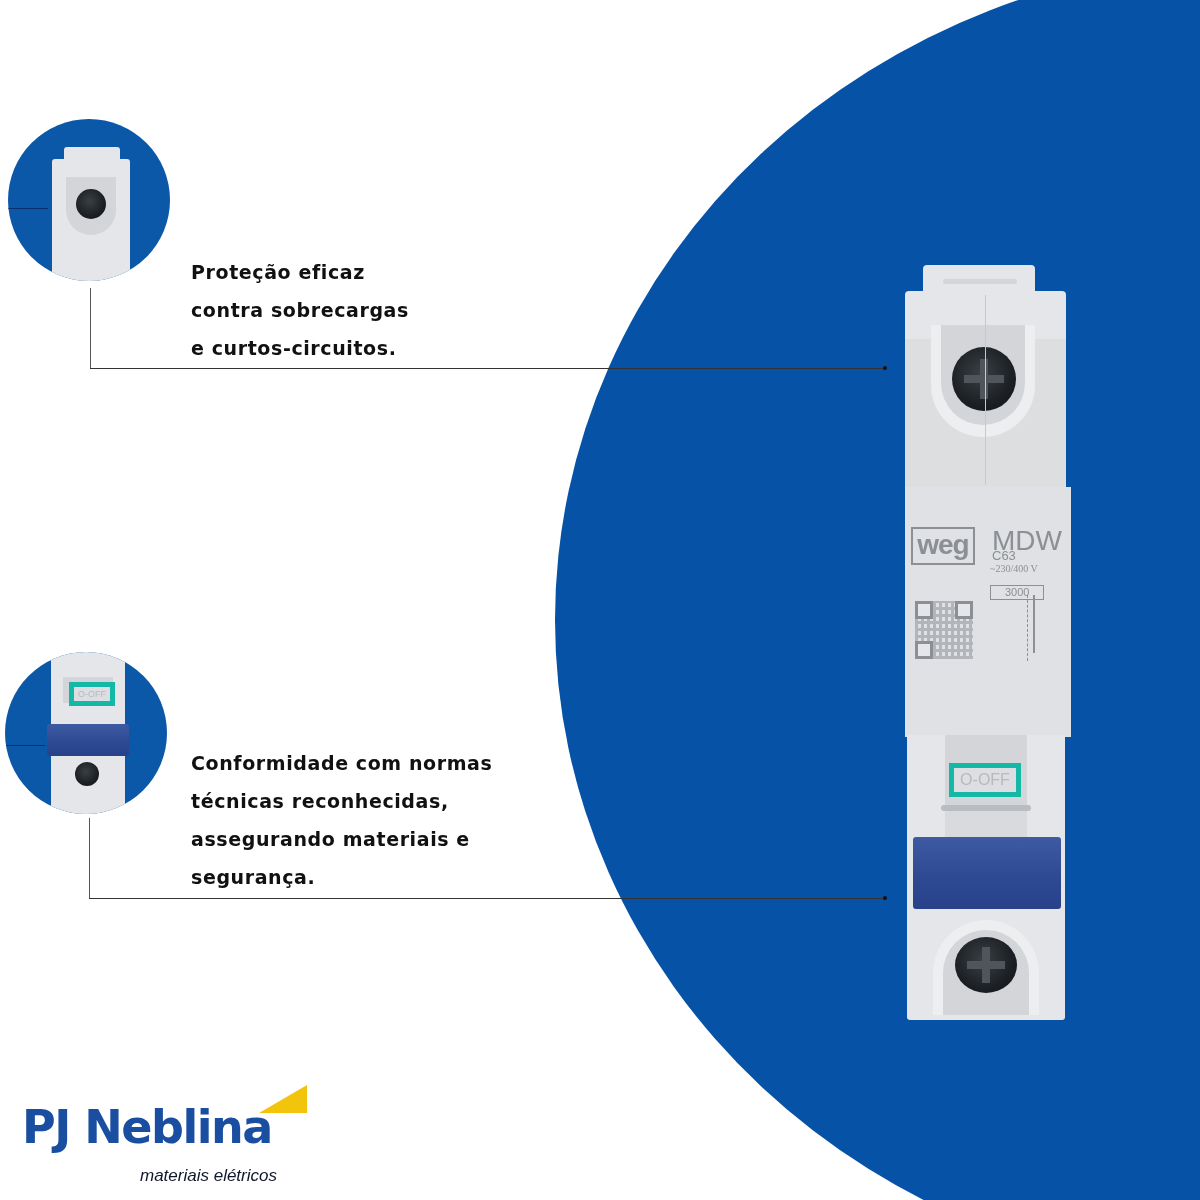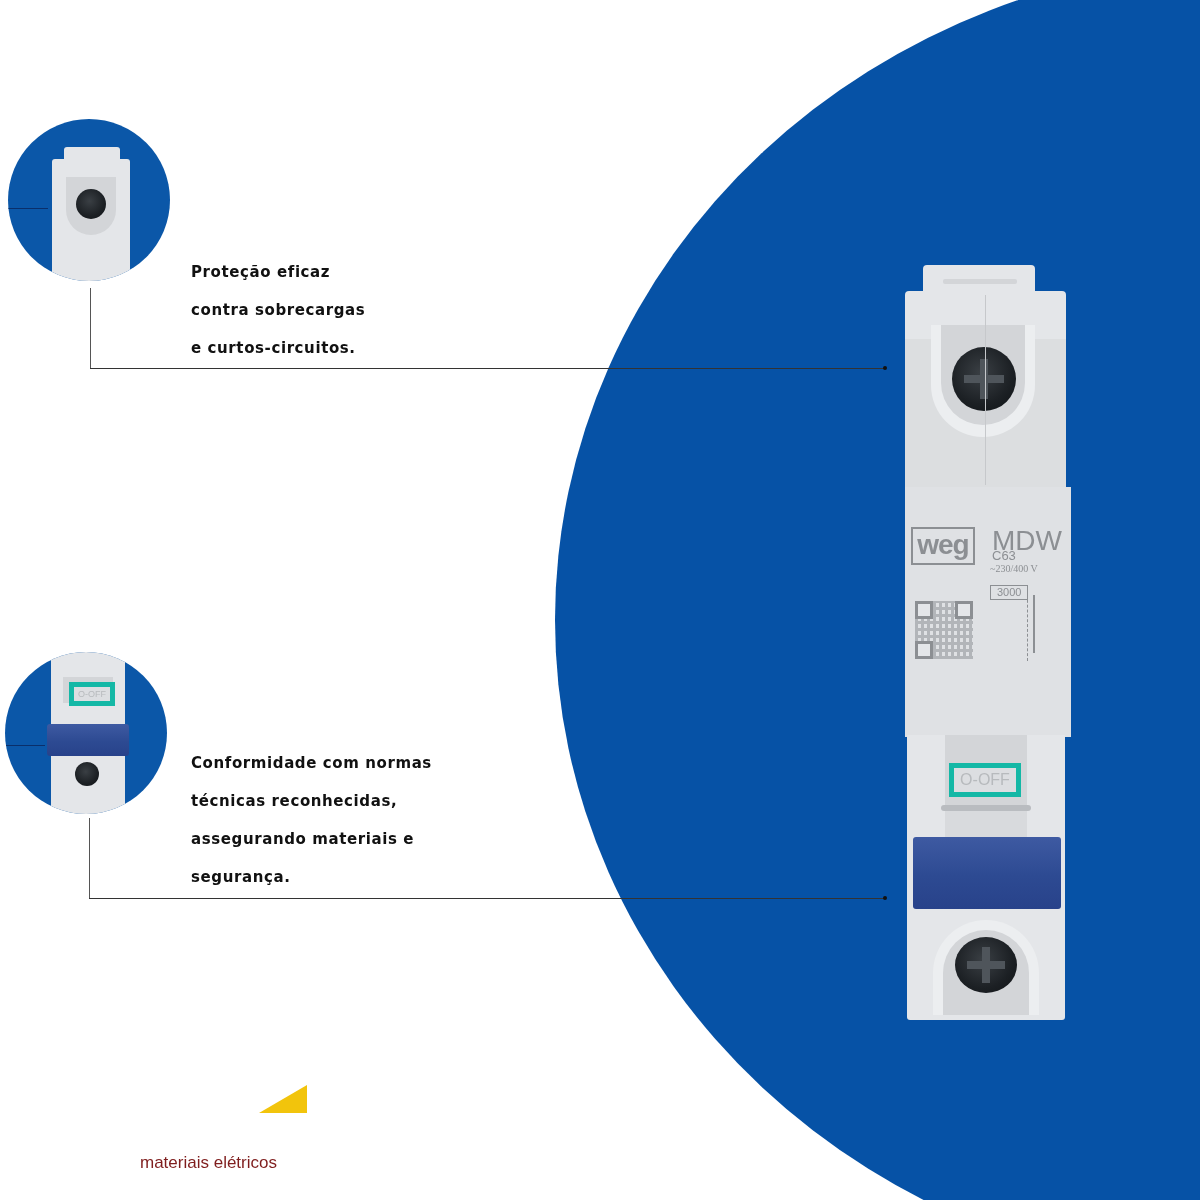--- a/index.html
+++ b/index.html
@@ -3,41 +3,41 @@
 <meta charset="utf-8">
 <style>
   html, body { margin:0; padding:0; }
   body { width:1200px; height:1200px; position:relative; overflow:hidden; background:#ffffff; font-family:"DejaVu Sans", sans-serif; }
   .blue-blob { position:absolute; left:555px; top:-40px; width:1410px; height:1320px; border-radius:50%; background:#0652a6; }
   .thumb { position:absolute; width:162px; height:162px; border-radius:50%; background:#0b57a8; overflow:hidden; }
   .thumb-line { position:absolute; height:1px; background:#0a2f6b; }
   .leader-v { position:absolute; width:1px; background:#555; }
   .leader-h { position:absolute; height:1px; background:#333; }
   .leader-dot { position:absolute; width:4px; height:4px; border-radius:50%; background:#111; }
-  .feature-text { position:absolute; font-weight:bold; font-size:15px; line-height:38px; color:#111; letter-spacing:0.6px; white-space:pre; }
+  .feature-text { position:absolute; font-weight:bold; font-size:19px; line-height:38px; color:#111; letter-spacing:0.6px; white-space:pre; }
 
   
   .breaker { position:absolute; left:905px; top:265px; width:166px; height:755px; }
   .part { position:absolute; background:#e4e6e9; }
   .shade { position:absolute; background:#d3d5d8; }
   .screw { position:absolute; border-radius:50%; background:radial-gradient(circle at 45% 40%, #3a3f44 0%, #1c2024 60%, #0f1215 100%); }
   .screw-slot { position:absolute; background:#4f555b; }
   .label-text { position:absolute; color:#8c8f93; font-family:"Liberation Sans", sans-serif; }
   .weg-logo { position:absolute; border:2px solid #8c8f93; color:#8c8f93; font-weight:bold; font-family:"Liberation Sans", sans-serif; text-align:center; letter-spacing:-1px; }
   .qr { position:absolute; background:
      repeating-linear-gradient(90deg, #8f9296 0 3px, transparent 3px 6px),
      repeating-linear-gradient(0deg, #8f9296 0 3px, transparent 3px 7px);
      opacity:0.55; }
   .qr-corner { position:absolute; width:12px; height:12px; border:3px solid #8c8f93; background:#e4e6e9; }
   .toggle { position:absolute; background:linear-gradient(#3e5aa2, #2d4a92 55%, #28428a); border-radius:3px; }
   .off-label { position:absolute; border:5px solid #14b8a6; color:#b7babd; font-family:"Liberation Sans", sans-serif; text-align:center; background:#dcdee1; }
 
   .logo { position:absolute; left:22px; top:1080px; width:300px; height:95px; }
   .logo-main { position:absolute; left:0; top:20px; font-family:"DejaVu Sans", sans-serif; font-weight:bold; font-size:46px; color:#1a4ea0; letter-spacing:-1.5px; }
-  .logo-sub { position:absolute; left:118px; top:73px; font-family:"Liberation Sans", sans-serif; font-size:17px; color:#7f1d1d; }
+  .logo-sub { position:absolute; left:118px; top:86px; font-family:"Liberation Sans", sans-serif; font-size:17px; color:#0f172a;font-style:italic; }
   .logo-wedge { position:absolute; left:237px; top:5px; width:0; height:0; border-left:48px solid transparent; border-bottom:28px solid #f2c40c; }
 </style>
 </head>
 <body>
 
 <div class="blue-blob"></div>
 
 <div class="thumb" style="left:8px; top:119px;">
   <div class="part" style="left:44px; top:40px; width:78px; height:125px; border-radius:3px;"></div>
   <div class="part" style="left:56px; top:28px; width:56px; height:18px; border-radius:3px;"></div>
@@ -85,21 +85,21 @@
     <div class="screw-slot" style="left:28px; top:12px; width:8px; height:40px;"></div>
     <div class="screw-slot" style="left:12px; top:28px; width:40px; height:8px;"></div>
   </div>
   <div style="position:absolute; left:80px; top:30px; width:1px; height:190px; background:#c6c8cb;"></div>
 
   <div class="part" style="left:0; top:222px; width:166px; height:250px; background:#dfe1e4;"></div>
   <div class="weg-logo" style="left:6px; top:262px; width:60px; height:34px; font-size:28px; line-height:32px;">weg</div>
   <div class="label-text" style="left:87px; top:260px; font-size:28px;">MDW</div>
   <div class="label-text" style="left:87px; top:283px; font-size:13px;">C63</div>
   <div class="label-text" style="left:85px; top:298px; font-size:10px;font-family:Liberation Serif, serif;">~230/400 V</div>
-  <div class="label-text" style="left:85px; top:320px; font-size:11px; border:1px solid #8c8f93; padding:0 6px; line-height:13px;text-align:center;">3000</div>
+  <div class="label-text" style="left:85px; top:320px; font-size:11px; border:1px solid #8c8f93; padding:0 14px; line-height:13px;text-align:center;">3000</div>
   <div class="qr" style="left:10px; top:336px; width:58px; height:58px;"></div>
   <div class="qr-corner" style="left:10px; top:336px;"></div>
   <div class="qr-corner" style="left:50px; top:336px;"></div>
   <div class="qr-corner" style="left:10px; top:376px;"></div>
   <div style="position:absolute; left:108px; top:330px; width:14px; height:66px; border-right:1px dashed #8c8f93;"></div>
   <div style="position:absolute; left:128px; top:330px; width:2px; height:58px; background:#8c8f93;"></div>
 
   <div class="part" style="left:2px; top:470px; width:158px; height:285px; border-radius:0 0 3px 3px;"></div>
   <div class="shade" style="left:40px; top:470px; width:82px; height:70px;"></div>
   <div class="off-label" style="left:44px; top:498px; width:62px; height:24px; font-size:16px; line-height:24px;">O-OFF</div>
@@ -109,14 +109,15 @@
   <div class="part" style="left:28px; top:655px; width:106px; height:95px; border-radius:53px 53px 0 0; background:#eceef0;"></div>
   <div class="shade" style="left:38px; top:665px; width:86px; height:85px; border-radius:43px 43px 0 0;"></div>
   <div class="screw" style="left:50px; top:672px; width:62px; height:56px;">
     <div class="screw-slot" style="left:27px; top:10px; width:8px; height:36px;"></div>
     <div class="screw-slot" style="left:12px; top:24px; width:38px; height:8px;"></div>
   </div>
 </div>
 
 <div class="logo">
   <div class="logo-wedge"></div>
+  <div class="logo-main">PJ Neblina</div>
   <div class="logo-sub">materiais elétricos</div>
 </div>
 
 </body></html>

